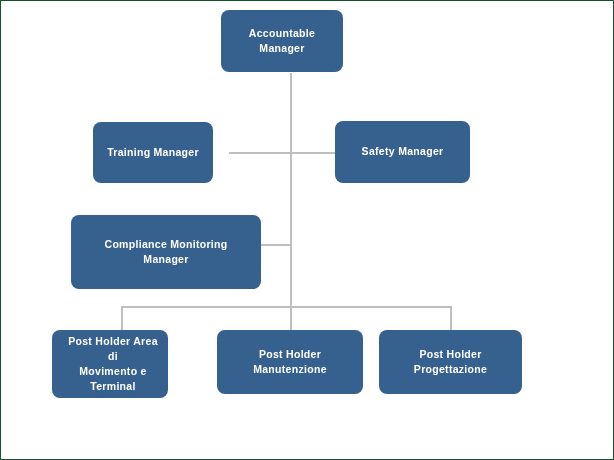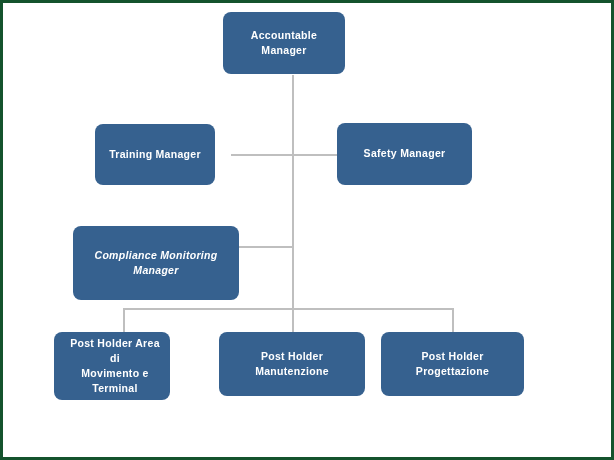--- a/index.html
+++ b/index.html
@@ -5,21 +5,21 @@
   html, body {
     margin: 0;
     padding: 0;
     background: #ffffff;
   }
   #canvas {
     position: relative;
     width: 614px;
     height: 460px;
     background: #ffffff;
-    border: 3px solid #14532d;
+    border: 1px solid #14532d;
     box-sizing: border-box;
     overflow: hidden;
     font-family: "Liberation Sans", sans-serif;
   }
   .node {
     position: absolute;
     background: #36618f;
     border-radius: 8px;
     color: #ffffff;
     display: flex;
@@ -66,21 +66,21 @@
   </div>
 
   <div class="node" style="left:92px; top:121px; width:120px; height:61px;">
     <span>Training  Manager</span>
   </div>
 
   <div class="node" style="left:334px; top:120px; width:135px; height:62px;">
     <span>Safety  Manager</span>
   </div>
 
-  <div class="node" style="left:70px; top:223px; width:166px; height:74px;font-style:italic;">
+  <div class="node" style="left:70px; top:214px; width:190px; height:74px;">
     <span>Compliance  Monitoring
 Manager</span>
   </div>
 
   <div class="node" style="left:51px; top:329px; width:116px; height:68px;padding-left:12px;">
     <span>Post Holder Area di
 Movimento e
 Terminal</span>
   </div>
 

